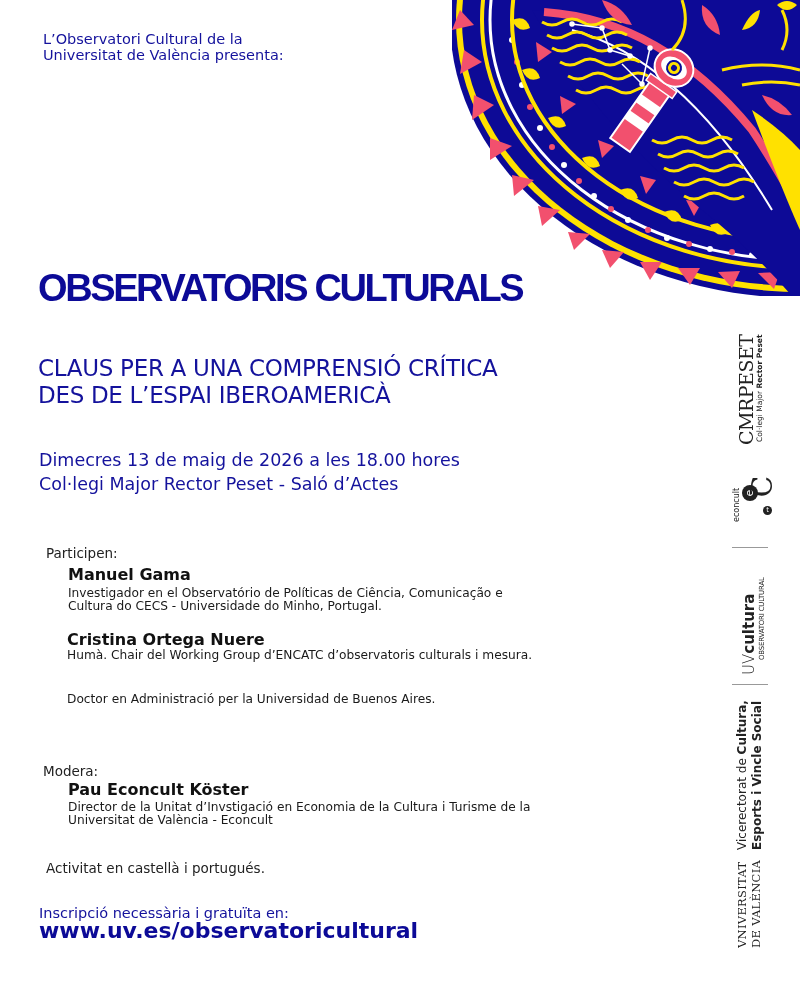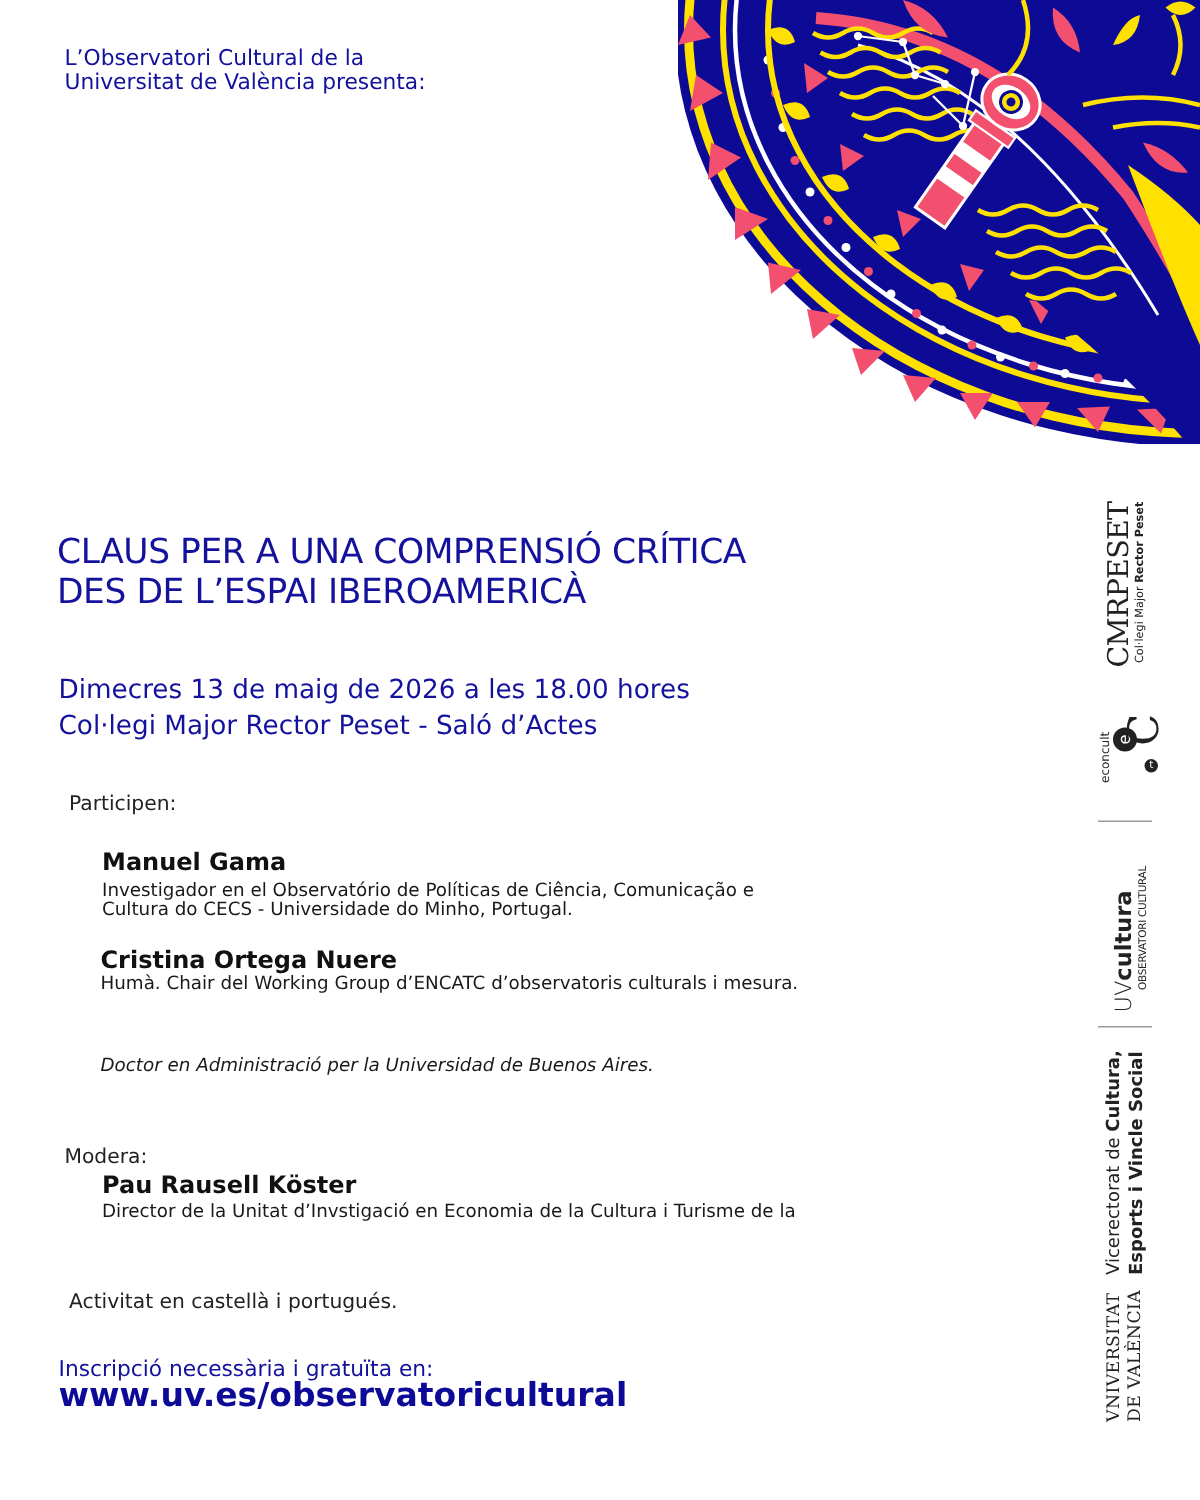--- a/index.html
+++ b/index.html
@@ -168,53 +168,55 @@
       </g>
       <g fill="#ffe100">
         <path d="M290,30 q8,-18 18,-20 q-2,18 -18,20z"></path>
         <path d="M325,5 q10,-8 20,0 q-10,10 -20,0z"></path>
       </g>
     </g>
   </svg>
 </div>
 
 <div id="title" class="abs">
+  <div>OBSERVATORIS CULTURALS</div>
 </div>
 
 <div id="subtitle" class="abs blue">
   <div>CLAUS PER A UNA COMPRENSIÓ CRÍTICA</div>
   <div>DES DE L’ESPAI IBEROAMERICÀ</div>
 </div>
 
 <div id="when" class="abs blue">
   <div>Dimecres 13 de maig de 2026 a les 18.00 hores</div>
   <div>Col·legi Major Rector Peset - Saló d’Actes</div>
 </div>
 
-<div class="abs lbl" style="left:46px; top:528px;">Participen:</div>
+<div class="abs lbl" style="left:46px; top:545px;">Participen:</div>
 
 <div class="abs" style="left:68px; top:565px;">
   <div class="name">Manuel Gama</div>
   <div class="desc" style="margin-top:3px;">Investigador en el Observatório de Políticas de Ciência, Comunicação e</div>
   <div class="desc">Cultura do CECS - Universidade do Minho, Portugal.</div>
 </div>
 
 <div class="abs" style="left:67px; top:630px;">
   <div class="name">Cristina Ortega Nuere</div>
   <div class="desc">Humà. Chair del Working Group d’ENCATC d’observatoris culturals i mesura.</div>
 </div>
 
 <div class="abs" style="left:67px; top:692px;">
-  <div class="desc" style="margin-top:12px;font-style:italic;">Doctor en Administració per la Universidad de Buenos Aires.</div>
+  <div class="desc" style="margin-top:1px;">Doctor en Administració per la Universidad de Buenos Aires.</div>
 </div>
 
 <div class="abs lbl" style="left:43px; top:763px;">Modera:</div>
 <div class="abs" style="left:68px; top:780px;">
-  <div class="name">Pau Rausell Köster</div>
+  <div class="name">Pau Econcult Köster</div>
   <div class="desc" style="margin-top:2px;">Director de la Unitat d’Invstigació en Economia de la Cultura i Turisme de la</div>
+  <div class="desc">Universitat de València - Econcult</div>
 </div>
 
 <div class="abs lbl" style="left:46px; top:860px;">Activitat en castellà i portugués.</div>
 
 <div id="reg-label" class="abs blue">Inscripció necessària i gratuïta en:</div>
 <div id="reg-url" class="abs">www.uv.es/observatoricultural</div>
 
 <div>
   <div class="vert" style="left:735px; top:445px; font-family:'DejaVu Serif', serif; font-size:19px; letter-spacing:-0.5px;">CMRPESET</div>
   <div class="vert" style="left:755px; top:442px; font-size:7.5px;">

